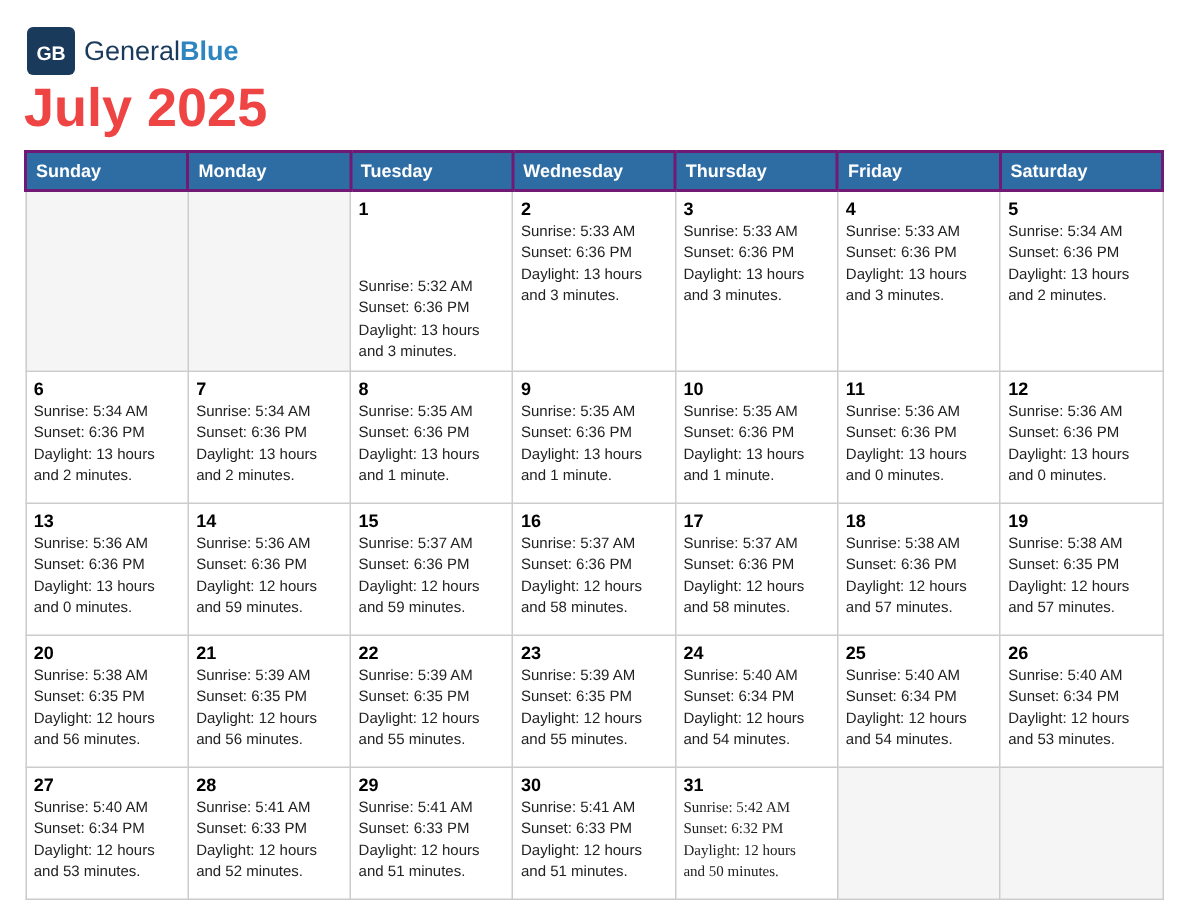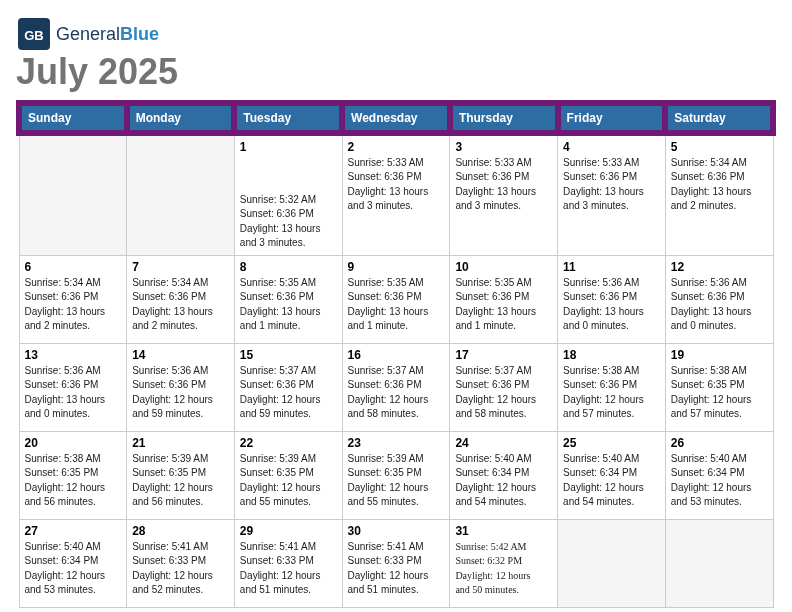--- a/index.html
+++ b/index.html
@@ -21,40 +21,40 @@
       display: flex;
       flex-direction: column;
       align-items: flex-start;
     }
     .title-area {
       text-align: right;
     }
     .month-title {
       font-size: 36px;
       font-weight: bold;
-      color: #737373;
+      color: #ef4444;
       line-height: 1.1;
     }
     .location {
       font-size: 14px;
       color: #333;
     }
     .calendar {
       width: 100%;
       border-collapse: collapse;
       font-size: 10.5px;
     }
     .calendar th {
       background: #2e6da4;
       color: #fff;
       text-align: left;
       padding: 5px 6px;
       font-size: 12px;
       font-weight: bold;
-      border: 6px solid #701a75;
+      border: 2px solid #701a75;
     }
     .calendar td {
       vertical-align: top;
       border: 1px solid #ccc;
       padding: 4px 5px;
       width: 108px;
       min-height: 80px;
       background: #fff;
     }
     .calendar td.empty {

